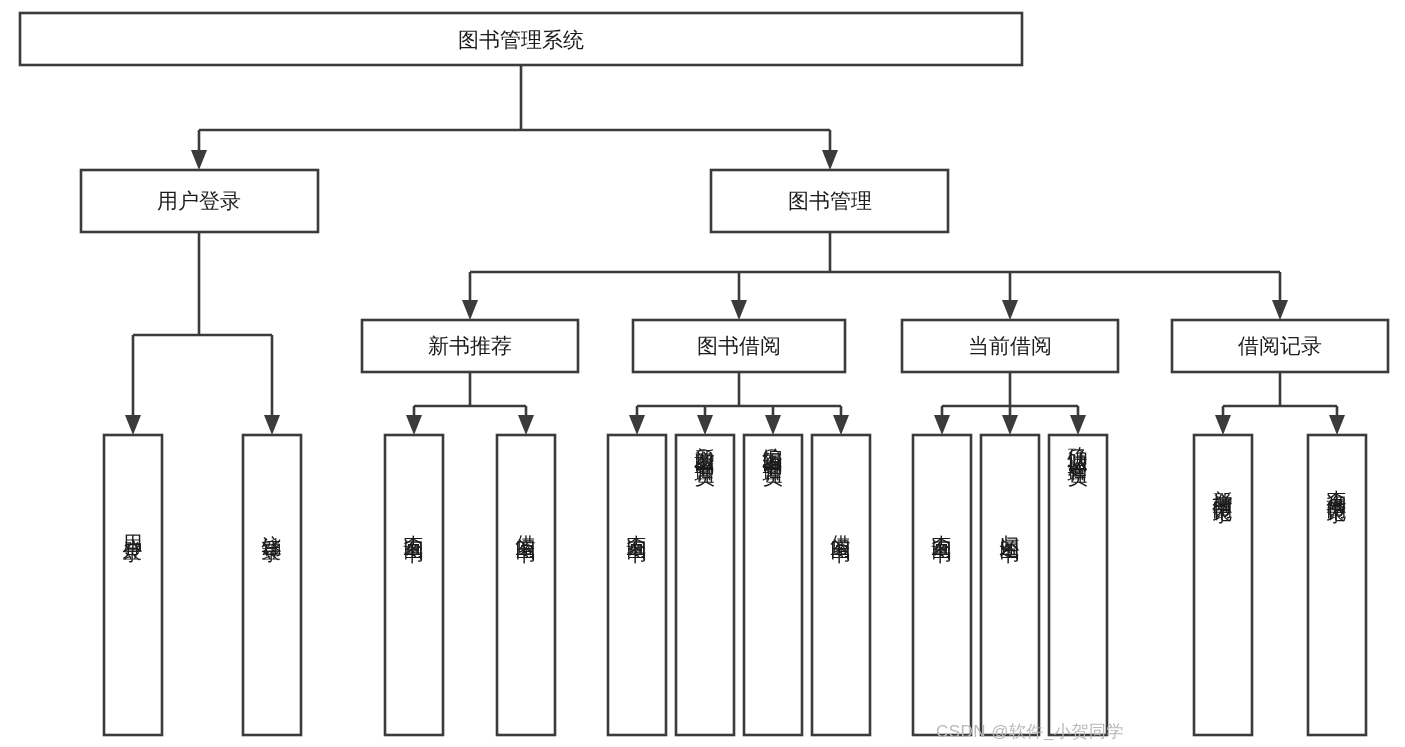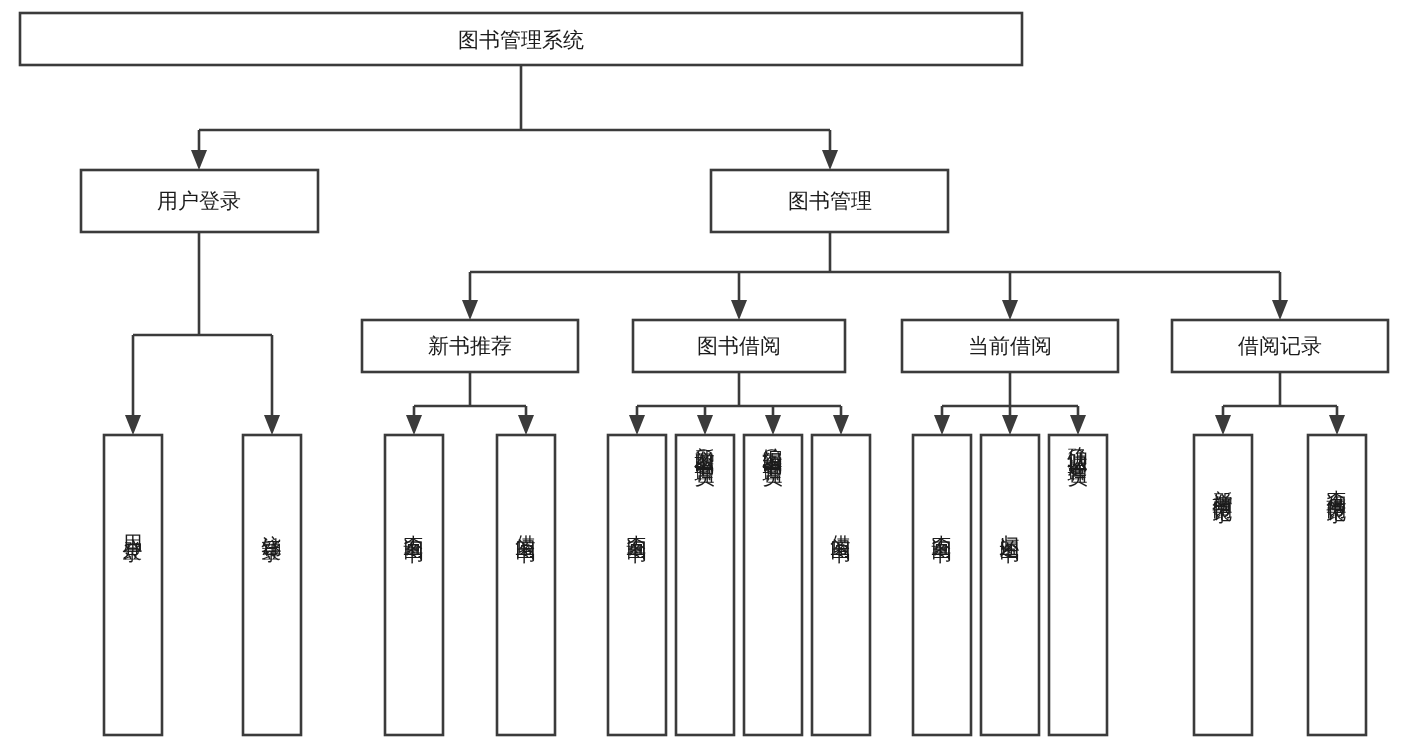--- a/index.html
+++ b/index.html
@@ -221,13 +221,14 @@
       <rect class="node-rect" x="1194" y="435" width="58" height="300"></rect>
       <text class="leaf-label" x="1223" y="483" text-anchor="middle">新增借阅记录</text>
     </g>
     <g>
       <rect class="node-rect" x="1308" y="435" width="58" height="300"></rect>
       <text class="leaf-label" x="1337" y="483" text-anchor="middle">查询借阅记录</text>
     </g>
 
   </svg>
 
+  <div class="watermark">CSDN @软件_小贺同学</div>
 </div>
 
 </body></html>

